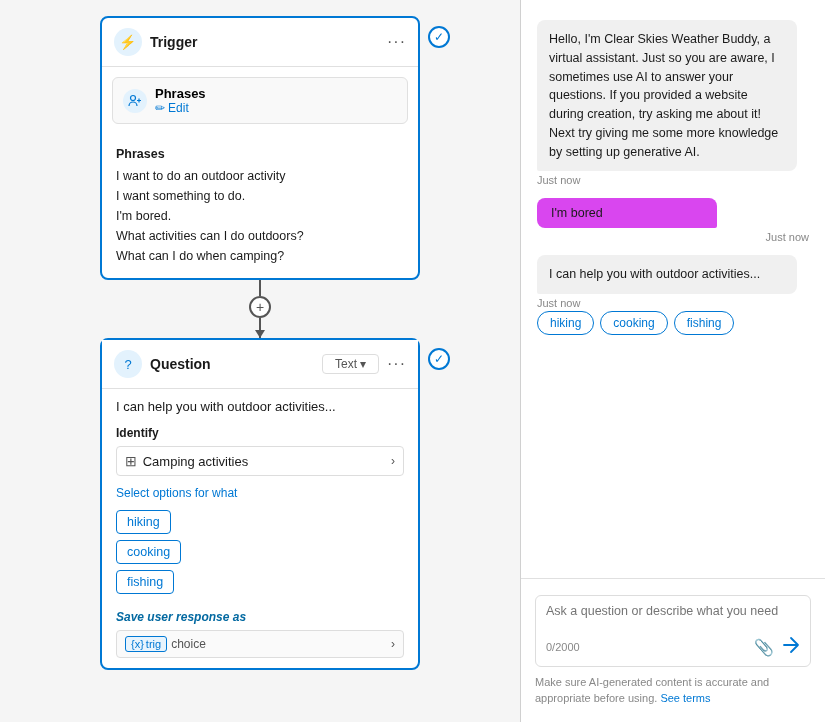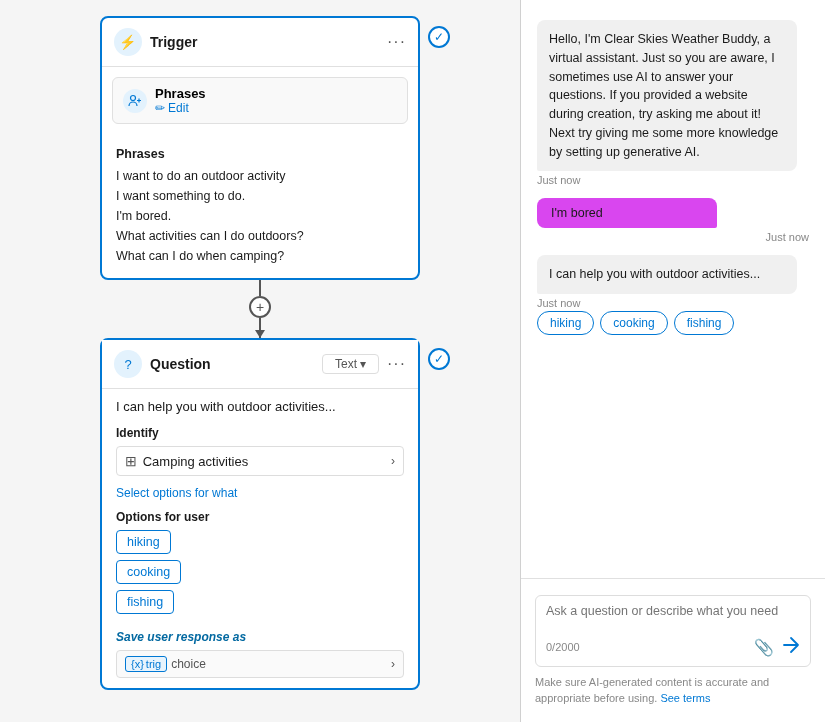--- a/index.html
+++ b/index.html
@@ -483,21 +483,20 @@
 
       <div class="q-label">Identify</div>
       <div class="identify-box">
         <span class="identify-box-icon">⊞</span>
         <span class="identify-box-text">Camping activities</span>
         <span class="identify-box-chevron">›</span>
       </div>
 
       <a class="select-options-link">Select options for what</a>
 
-      <div class="options-label">Options for user</div>
       <div class="option-chip">hiking</div>
       <br>
       <div class="option-chip">cooking</div>
       <br>
       <div class="option-chip">fishing</div>
 
       <div class="save-label">Save user response as</div>
       <div class="save-box">
         <div class="save-box-var">
           <span>{x}</span>

